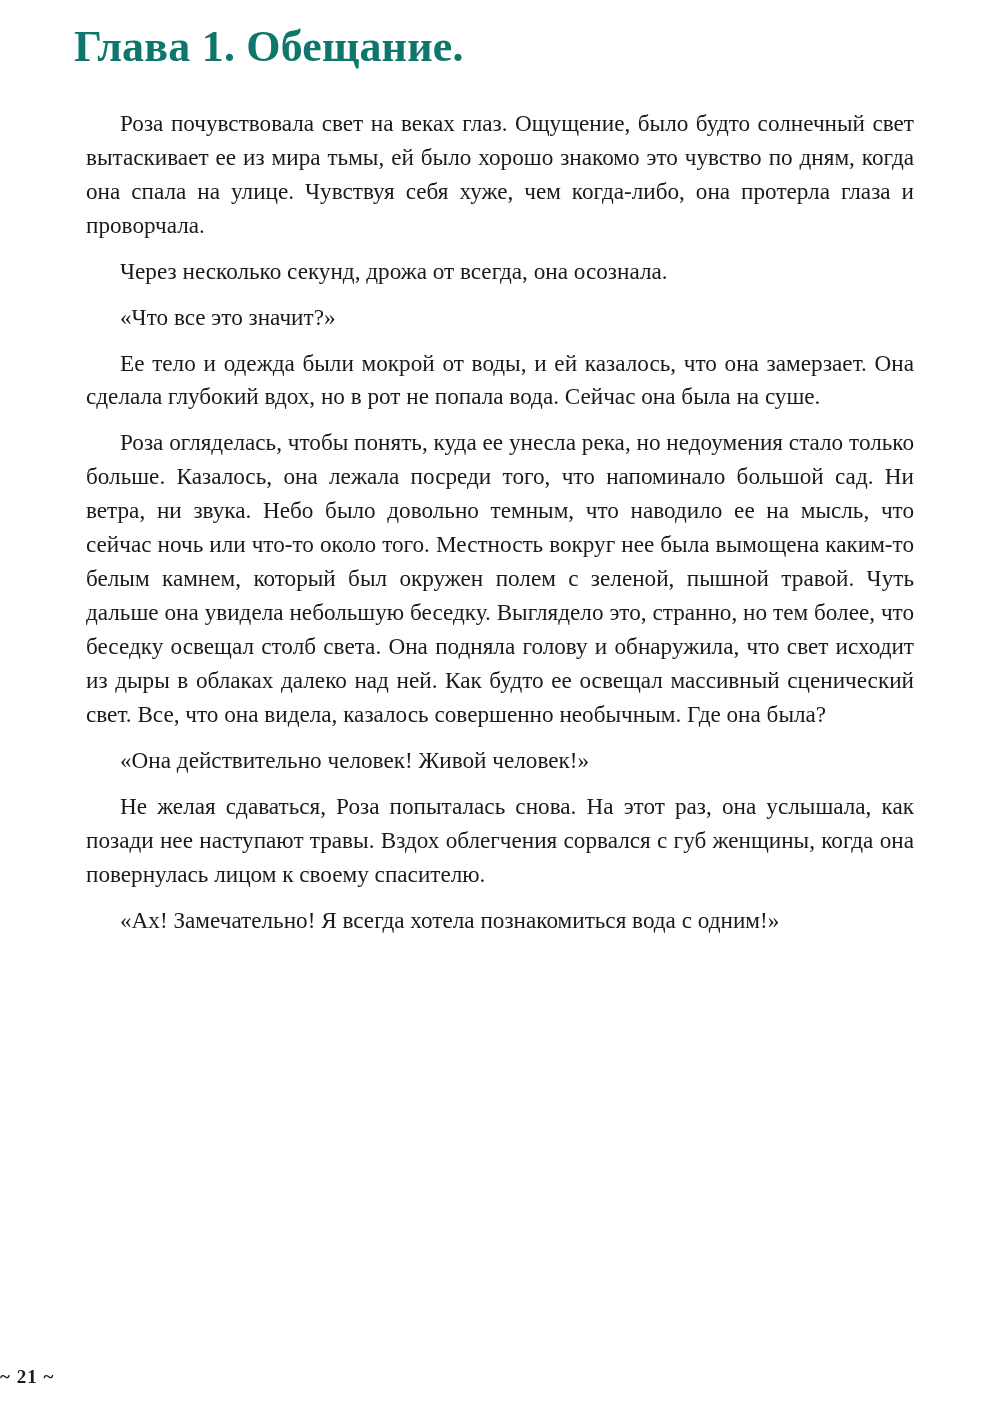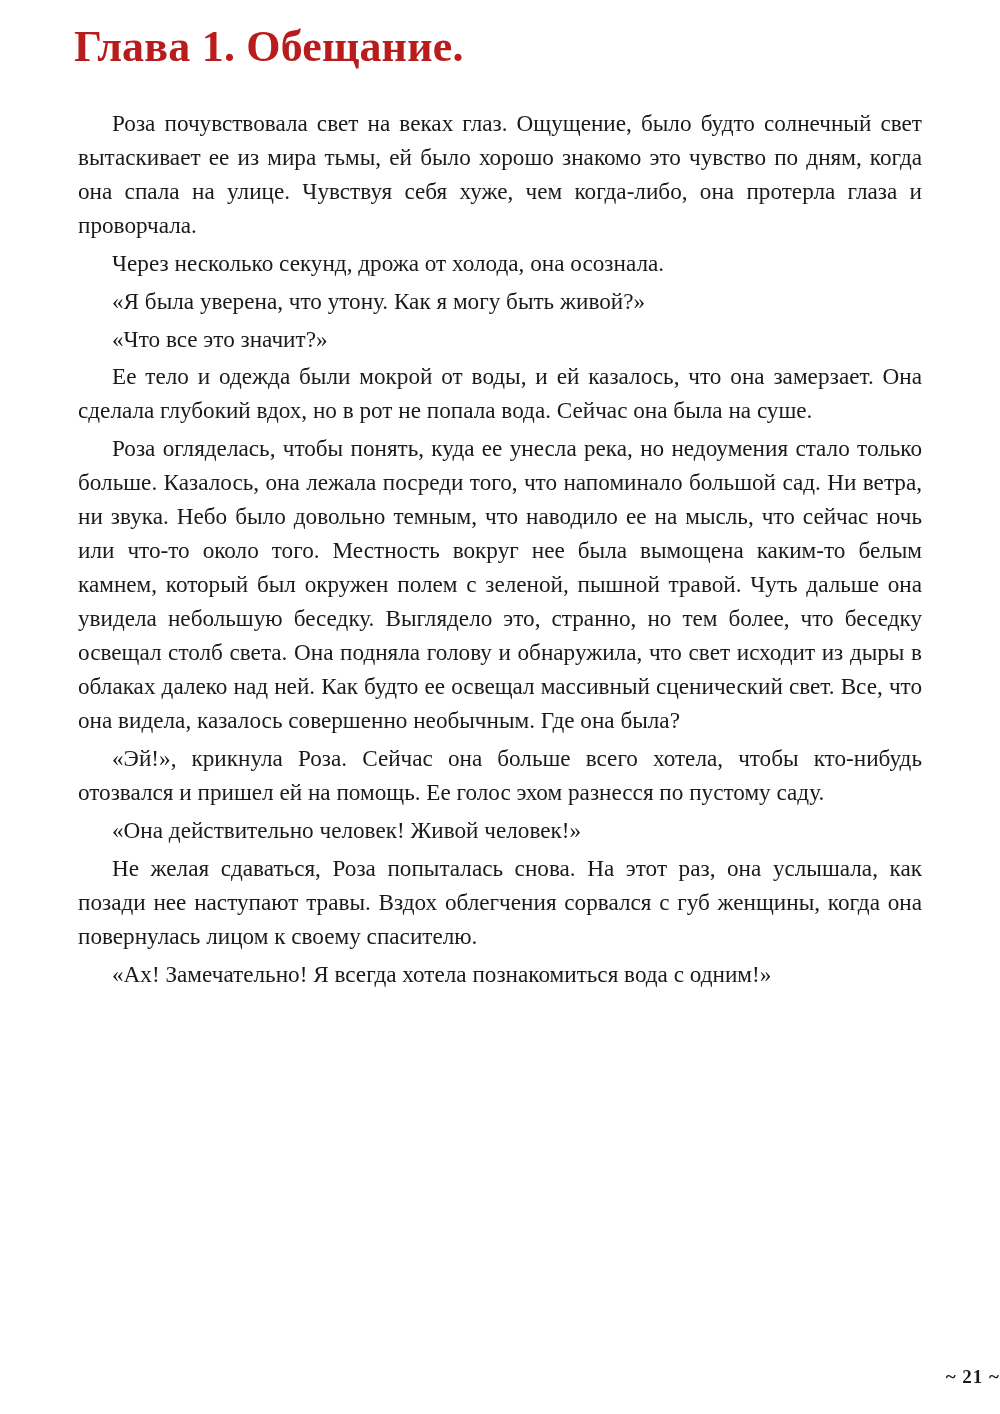--- a/index.html
+++ b/index.html
@@ -22,61 +22,59 @@
     padding: 22px 74px 0 74px;
     position: relative;
     display: block;
   }
   .chapter-title {
     font-size: 44px;
     font-weight: bold;
     letter-spacing: 0.2px;
     margin: 0 0 34px 0;
     line-height: 1.15;
-    color: #b91c1c;
+    color: #0f766e;
   }
   .body-text {
     font-size: 23.2px;
     line-height: 1.465;
     text-align: justify;
     text-justify: inter-word;
     hyphens: manual;
     color: #1a1a1a;
   }
   .body-text p {
-    margin: 4px;
+    margin: 12px;
     text-indent: 34px;
   }
   .footer {
     position: absolute;
     left: 0;
     right: 0;
     bottom: 26px;
-    text-align: right;
+    text-align: left;
     font-size: 19px;
     font-weight: bold;
     letter-spacing: 1px;
     color: #1a1a1a;
   }
 </style>
 </head>
 <body>
 
 <div class="page">
 
   <h1 class="chapter-title">Глава 1. Обещание.</h1>
 
   <div class="body-text">
     <p>Роза почувствовала свет на веках глаз. Ощущение, было будто солнечный свет вытаскивает ее из мира тьмы, ей было хорошо зна­комо это чувство по дням, когда она спала на улице. Чувствуя себя хуже, чем когда-либо, она протерла глаза и проворчала.</p>
-    <p>Через несколько секунд, дрожа от холода, она осознала.</p>
-    <p>«Я была уверена, что утону. Как я могу быть живой?»</p>
+    <p>Через несколько секунд, дрожа от всегда, она осознала.</p>
     <p>«Что все это значит?»</p>
     <p>Ее тело и одежда были мокрой от воды, и ей казалось, что она замерзает. Она сделала глубокий вдох, но в рот не попала вода. Сей­час она была на суше.</p>
     <p>Роза огляделась, чтобы понять, куда ее унесла река, но недоуме­ния стало только больше. Казалось, она лежала посреди того, что напоминало большой сад. Ни ветра, ни звука. Небо было довольно темным, что наводило ее на мысль, что сейчас ночь или что-то около того. Местность вокруг нее была вымощена каким-то белым камнем, который был окружен полем с зеленой, пышной травой. Чуть дальше она увидела небольшую беседку. Выглядело это, странно, но тем более, что беседку освещал столб света. Она под­няла голову и обнаружила, что свет исходит из дыры в облаках да­леко над ней. Как будто ее освещал массивный сценический свет. Все, что она видела, казалось совершенно необычным. Где она была?</p>
-    <p>«Эй!», крикнула Роза. Сейчас она больше всего хотела, чтобы кто-нибудь отозвался и пришел ей на помощь. Ее голос эхом разнесся по пустому саду.</p>
     <p>«Она действительно человек! Живой человек!»</p>
     <p>Не желая сдаваться, Роза попыталась снова. На этот раз, она услышала, как позади нее наступают травы. Вздох облегчения со­рвался с губ женщины, когда она повернулась лицом к своему спа­сителю.</p>
     <p>«Ах! Замечательно! Я всегда хотела познакомиться вода с од­ним!»</p>
   </div>
 
   <div class="footer">~ 21 ~</div>
 
 </div>
 
 </body></html>

